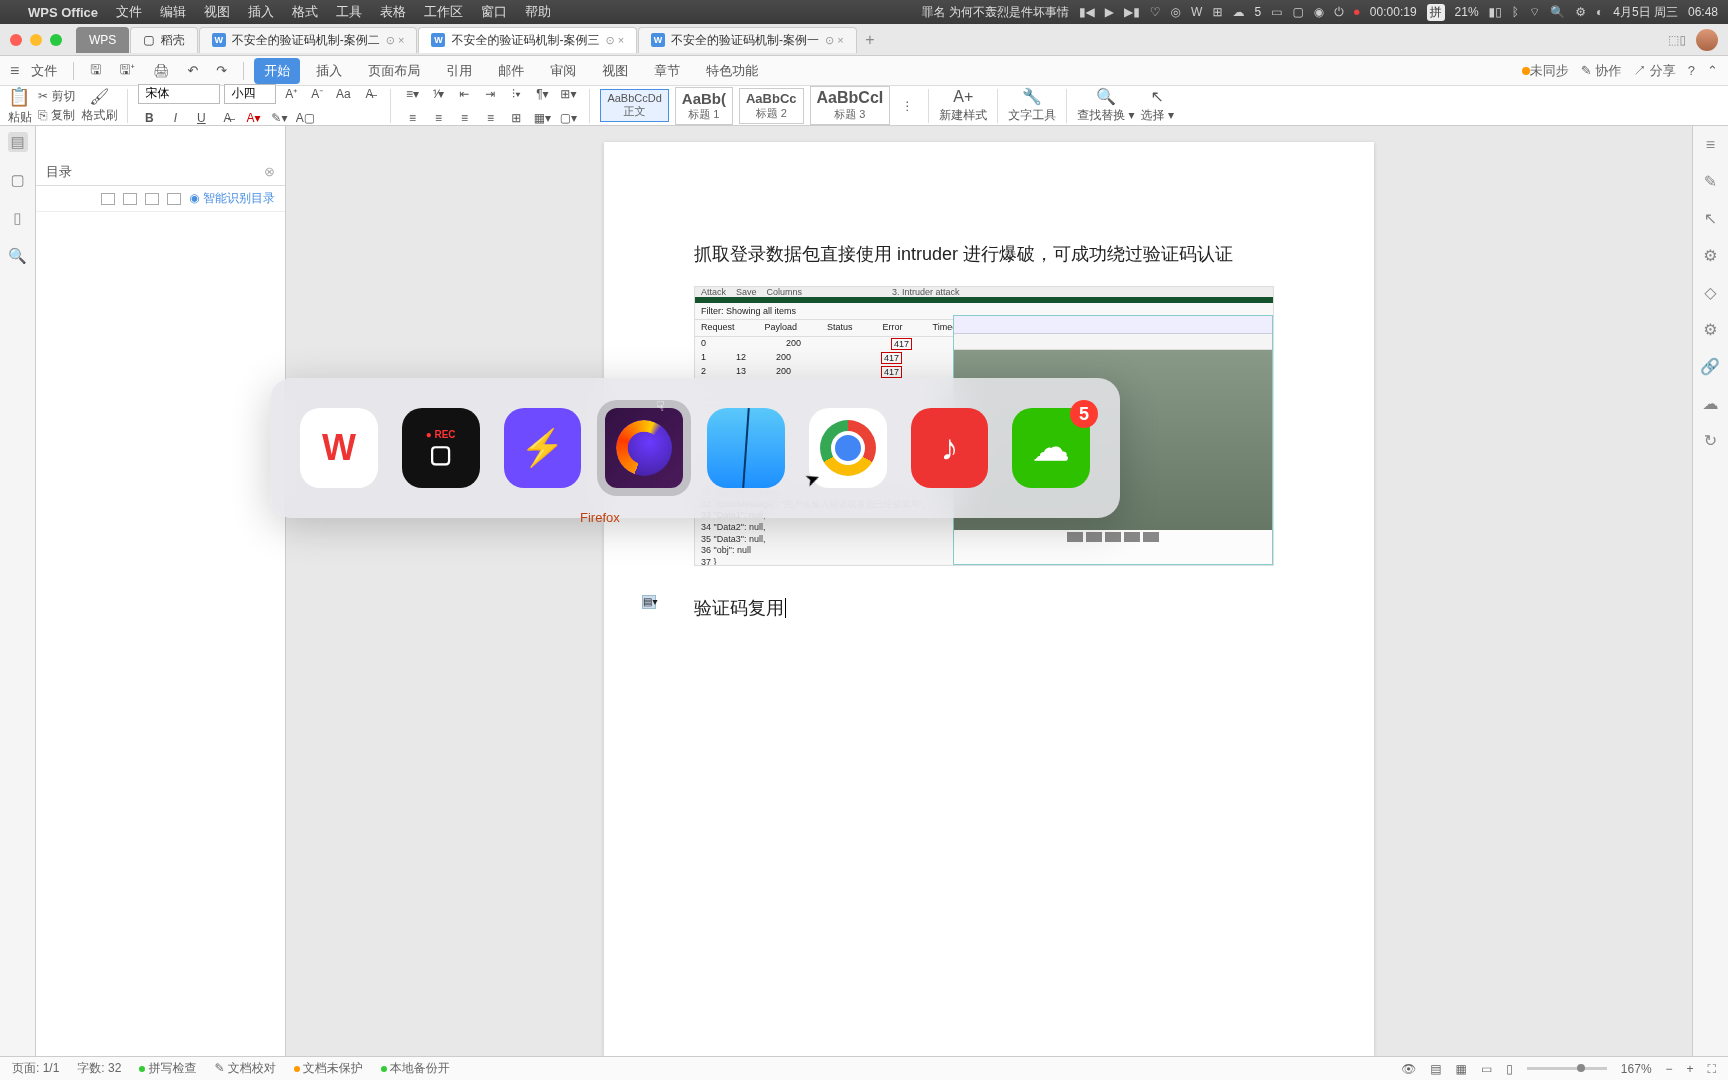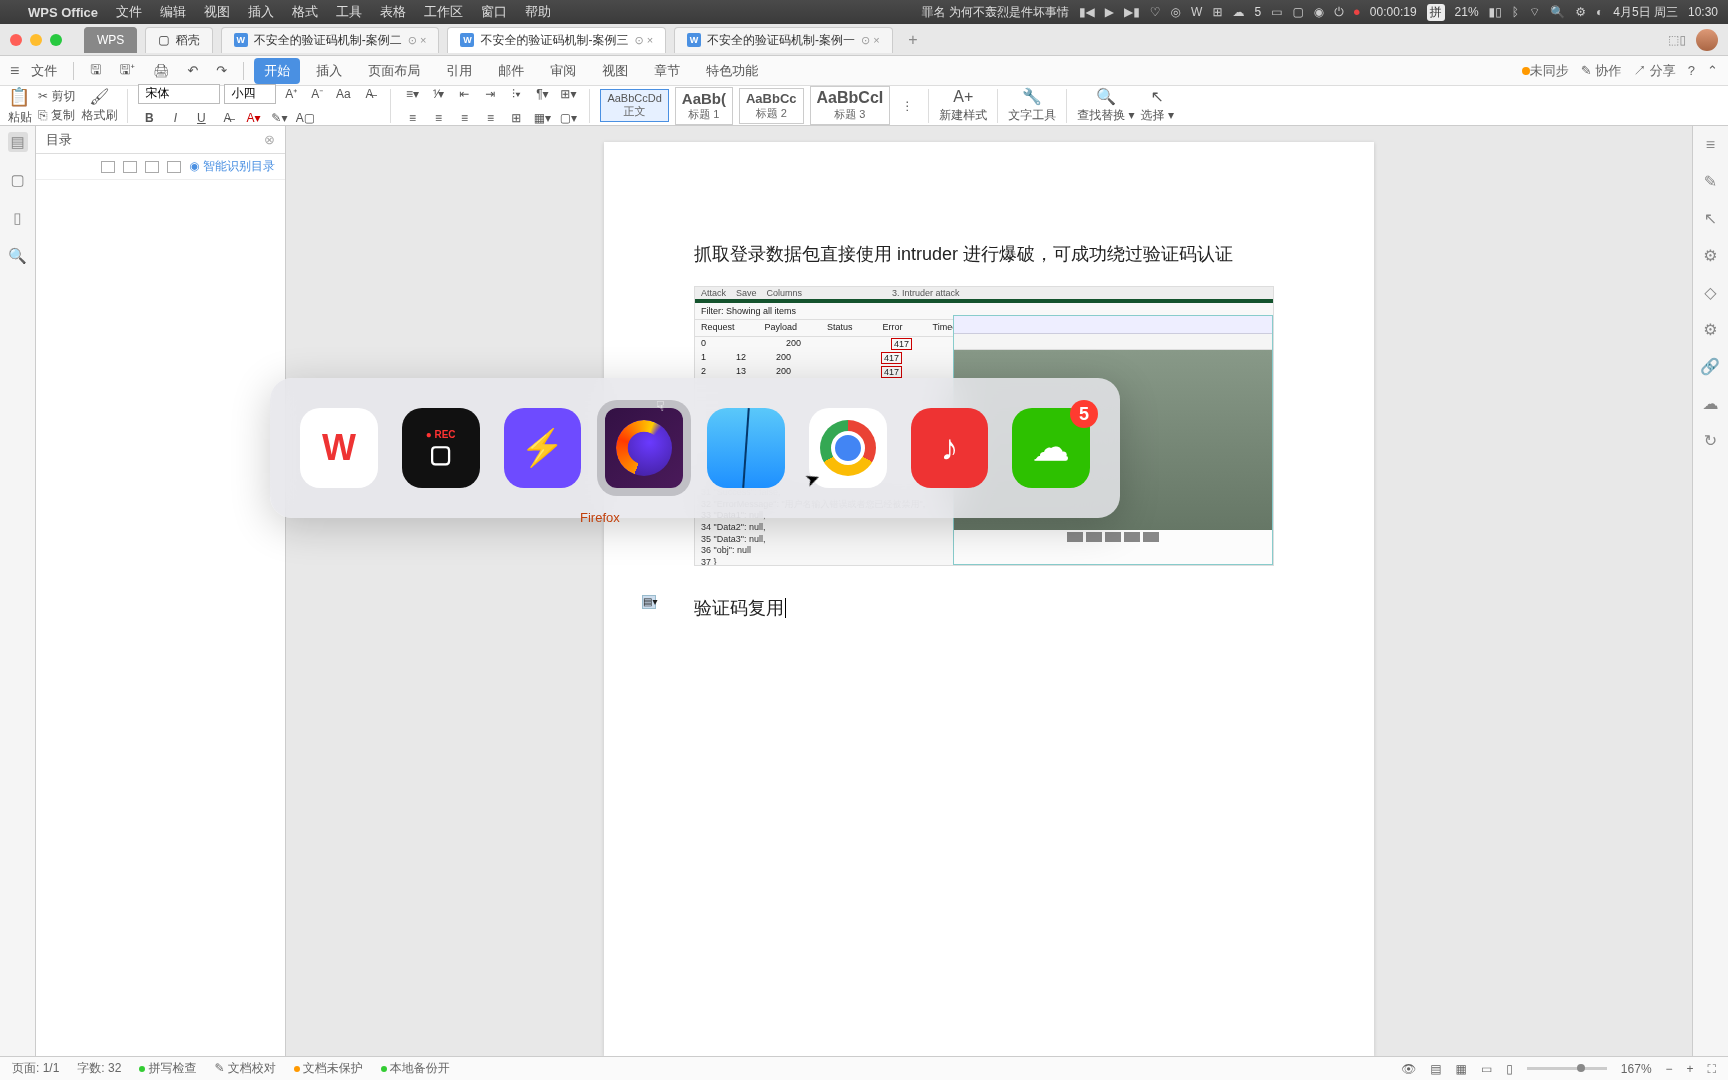--- a/index.html
+++ b/index.html
@@ -14,21 +14,21 @@
 .menubar-right .icon { opacity: 0.9; }
 
 
 .window { position: absolute; top: 24px; left: 0; right: 0; bottom: 0; background: #fff; display: flex; flex-direction: column; }
 .titlebar { height: 32px; background: #e8e8e8; display: flex; align-items: center; padding: 0 10px; gap: 8px; border-bottom: 1px solid #ccc; }
 .traffic { display: flex; gap: 8px; }
 .traffic span { width: 12px; height: 12px; border-radius: 50%; display: block; }
 .t-red { background: #ff5f57; }
 .t-yel { background: #ffbd2e; }
 .t-grn { background: #28c940; }
-.tabs { display: flex; align-items: center; margin-left: 14px; gap: 8px; }
+.tabs { display: flex; align-items: center; margin-left: 6px; gap: 1px; }
 .tab { height: 26px; padding: 0 12px; background: #f5f5f5; border: 1px solid #ccc; border-bottom: none; border-radius: 4px 4px 0 0; display: flex; align-items: center; gap: 6px; font-size: 12px; color: #333; }
 .tab.first { background: #888; color: #fff; border-color: #888; }
 .tab .doc-icon { width: 14px; height: 14px; background: #4a90e2; border-radius: 2px; display: inline-flex; align-items: center; justify-content: center; color: #fff; font-size: 9px; font-weight: bold; }
 .tab .close { color: #999; font-size: 11px; }
 .tab-add { width: 24px; text-align: center; color: #888; font-size: 16px; }
 .titlebar-right { margin-left: auto; display: flex; align-items: center; gap: 10px; }
 .avatar { width: 22px; height: 22px; border-radius: 50%; background: linear-gradient(#d97, #a64); }
 
 
 .toolbar1 { height: 30px; background: #fafafa; border-bottom: 1px solid #ddd; display: flex; align-items: center; padding: 0 10px; gap: 6px; font-size: 13px; }
@@ -54,29 +54,29 @@
 .ribbon .style-box .name { font-size: 11px; color: #666; }
 .two-row { display: flex; flex-direction: column; gap: 2px; }
 .irow { display: flex; gap: 4px; align-items: center; }
 
 
 .main { flex: 1; display: flex; background: #e8e8e8; position: relative; }
 .leftpanel { width: 36px; background: #f5f5f5; border-right: 1px solid #ccc; display: flex; flex-direction: column; align-items: center; padding-top: 6px; gap: 18px; }
 .leftpanel .li { width: 20px; height: 20px; color: #888; display: flex; align-items: center; justify-content: center; font-size: 15px; }
 .leftpanel .li.active { background: #ddd; border-radius: 3px; }
 .outline { width: 250px; background: #fff; border-right: 1px solid #ccc; display: flex; flex-direction: column; }
-.outline-head { height: 28px; border-bottom: 1px solid #ddd; display: flex; align-items: center; padding: 0 10px; justify-content: space-between; font-size: 13px; color: #555; }
+.outline-head { height: 28px; border-bottom: 1px solid #ddd; display: flex; align-items: center; padding: 0 10px; justify-content: space-between; font-size: 13px; color: #555; margin-top: 32px; }
 .outline-sub { height: 26px; border-bottom: 1px solid #eee; display: flex; align-items: center; justify-content: flex-end; padding: 0 10px; gap: 8px; font-size: 12px; color: #4a90e2; }
 .outline-sub .ob { width: 14px; height: 12px; border: 1px solid #aaa; }
 
 .canvas { flex: 1; overflow: auto; display: flex; justify-content: center; padding-top: 16px; position: relative; }
 .page { width: 770px; min-height: 900px; background: #fff; box-shadow: 0 1px 4px rgba(0,0,0,0.15); padding: 40px 90px; font-size: 16px; color: #222; position: relative; }
 .page .headline { font-size: 18px; margin-top: 60px; margin-bottom: 20px; }
 .page .shot { width: 580px; height: 280px; background: #f8f8f8; border: 1px solid #ddd; margin-bottom: 30px; position: relative; overflow: hidden; font-size: 9px; }
-.page .shot .bar { height: 16px; background: #eee; border-bottom: 4px solid #14532d; display: flex; gap: 10px; padding: 0 6px; align-items: center; color: #555; }
+.page .shot .bar { height: 16px; background: #eee; border-bottom: 6px solid #14532d; display: flex; gap: 10px; padding: 0 6px; align-items: center; color: #555; }
 .page .shot .browser { position: absolute; right: 0; top: 28px; width: 320px; height: 250px; background: #fcfcfc; border: 1px solid #8cc; }
 .page .shot .browser .bbar { height: 18px; background: #eef; border-bottom: 1px solid #ccd; }
 .page .shot .browser .content { height: 180px; background: linear-gradient(#889988, #667766); }
 .page .shot .code { position: absolute; left: 6px; top: 200px; font-size: 9px; line-height: 1.3; color: #333; font-family: monospace; }
 .page .sub { font-size: 18px; }
 .page .cursor-mark { border-right: 1px solid #000; padding-right: 1px; }
 .para-icon { position: absolute; left: 38px; top: 453px; width: 14px; height: 14px; background: #cde; border: 1px solid #9bc; font-size: 10px; }
 
 .rightpanel { width: 36px; background: #f5f5f5; border-left: 1px solid #ccc; display: flex; flex-direction: column; align-items: center; padding-top: 10px; gap: 18px; color: #888; }
 .rightpanel .ri { font-size: 16px; }
@@ -150,21 +150,21 @@
     <span>00:00:19</span>
     <span class="icon" style="background:#fff;color:#333;padding:0 3px;border-radius:3px">拼</span>
     <span>21%</span>
     <span class="icon">▮▯</span>
     <span class="icon">ᛒ</span>
     <span class="icon">⌔</span>
     <span class="icon">🔍</span>
     <span class="icon">⚙</span>
     <span class="icon">◐</span>
     <span>4月5日 周三</span>
-    <span>10:30</span>
+    <span>06:48</span>
   </div>
 </div>
 
 <div class="window">
   <div class="titlebar">
     <div class="traffic">
       <span class="t-red"></span>
       <span class="t-yel"></span>
       <span class="t-grn"></span>
     </div>

